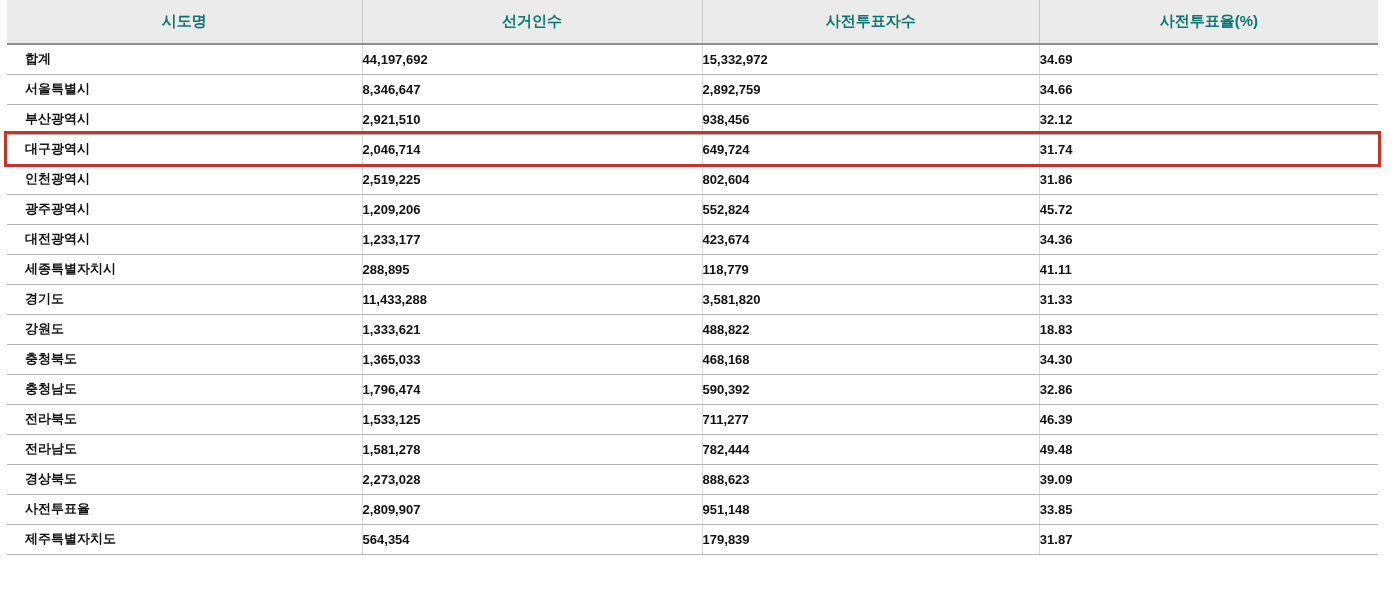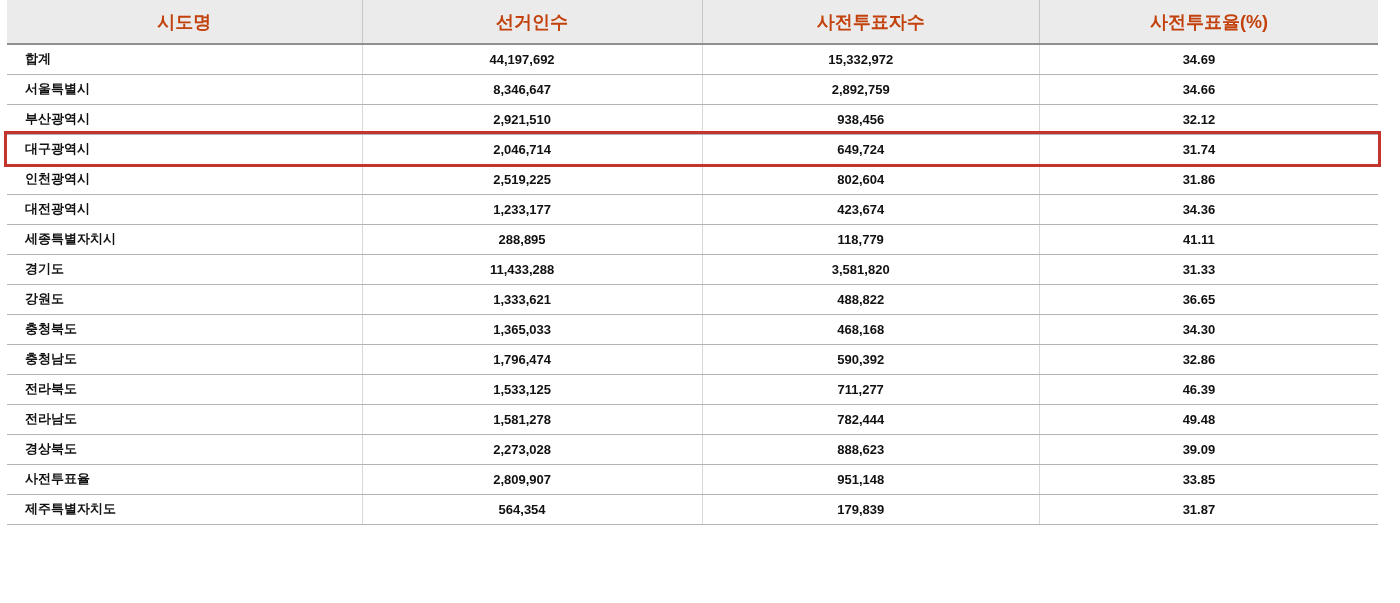--- a/index.html
+++ b/index.html
@@ -20,42 +20,42 @@
   }
   table.stats {
     width: 1371px;
     border-collapse: collapse;
     table-layout: fixed;
   }
   thead th {
     height: 44px;
     background: #ebebeb;
     border-bottom: 2px solid #8f8f8f;
-    font-size: 18px;
+    font-size: 15px;
     font-weight: bold;
     text-align: center;
     vertical-align: middle;
-    color: #c2410c;
+    color: #0f766e;
     padding: 0;
   }
   thead th + th { border-left: 1px solid #c6c6c6; margin-top: 45px; }
   tbody td {
     height: 30px;
     background: #ffffff;
     border-bottom: 1px solid #b3b3b3;
     font-size: 13px;
     font-weight: bold;
     vertical-align: middle;
     color: #111111;
     padding: 0;
     white-space: nowrap;
   }
   tbody td + td { border-left: 1px solid #d8d8d8; }
   tbody td.name { text-align: left; padding-left: 18px; }
-  tbody td.num  { text-align: center; padding-right: 20px; }
+  tbody td.num  { text-align: left; padding-right: 20px; }
   tbody tr.highlighted {
     outline: 3px solid var(--highlight-red);
     outline-offset: 0px;
     padding-left: 33px;
   }
 </style>
 </head>
 <body>
 
 <div class="page">
@@ -99,20 +99,26 @@
       <td class="num">649,724</td>
       <td class="num">31.74</td>
     </tr>
         <tr>
       <td class="name">인천광역시</td>
       <td class="num">2,519,225</td>
       <td class="num">802,604</td>
       <td class="num">31.86</td>
     </tr>
         <tr>
+      <td class="name">광주광역시</td>
+      <td class="num">1,209,206</td>
+      <td class="num">552,824</td>
+      <td class="num">45.72</td>
+    </tr>
+        <tr>
       <td class="name">대전광역시</td>
       <td class="num">1,233,177</td>
       <td class="num">423,674</td>
       <td class="num">34.36</td>
     </tr>
         <tr>
       <td class="name">세종특별자치시</td>
       <td class="num">288,895</td>
       <td class="num">118,779</td>
       <td class="num">41.11</td>
@@ -120,21 +126,21 @@
         <tr>
       <td class="name">경기도</td>
       <td class="num">11,433,288</td>
       <td class="num">3,581,820</td>
       <td class="num">31.33</td>
     </tr>
         <tr>
       <td class="name">강원도</td>
       <td class="num">1,333,621</td>
       <td class="num">488,822</td>
-      <td class="num">36.65</td>
+      <td class="num">18.83</td>
     </tr>
         <tr>
       <td class="name">충청북도</td>
       <td class="num">1,365,033</td>
       <td class="num">468,168</td>
       <td class="num">34.30</td>
     </tr>
         <tr>
       <td class="name">충청남도</td>
       <td class="num">1,796,474</td>

